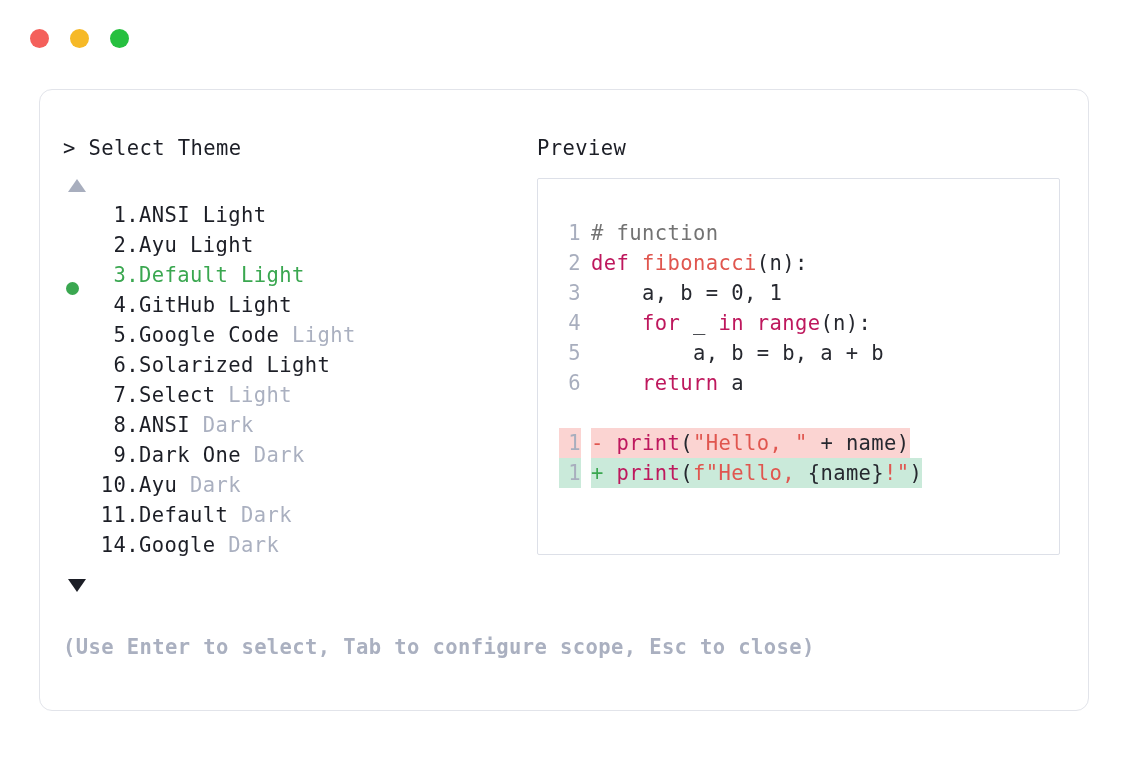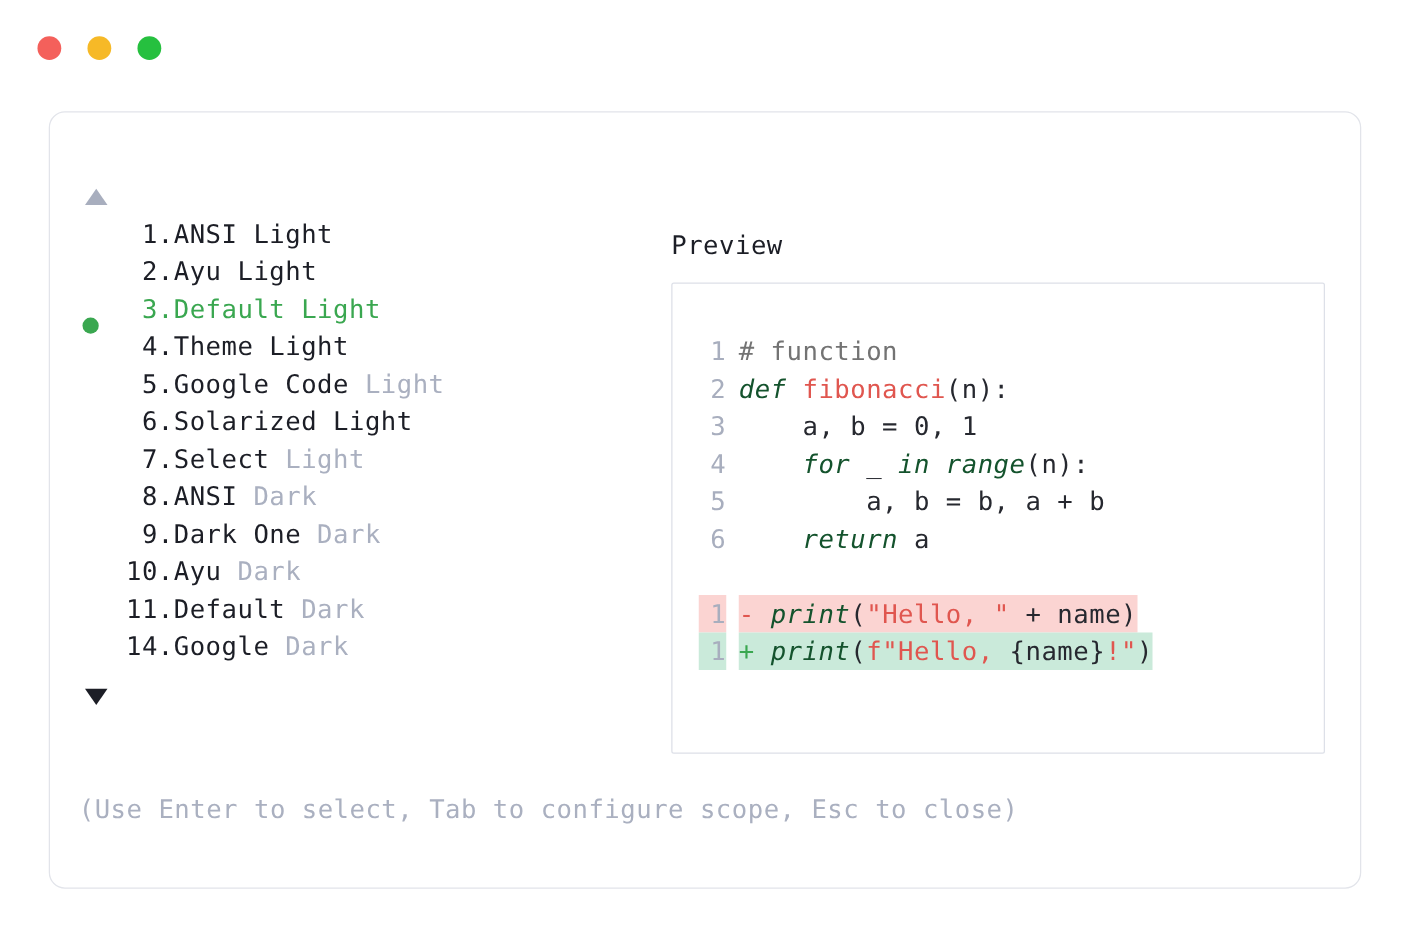--- a/index.html
+++ b/index.html
@@ -60,21 +60,20 @@
     position: absolute;
     left: 23px;
     top: 45px;
     width: 460px;
   }
   .right-col {
     position: absolute;
     left: 497px;
     top: 45px;
     width: 530px;
-    margin-top: 48px;
   }
 
   .prompt {
     font-size: 20.5px;
     color: #1c1e26;
     letter-spacing: 0.4px;
     white-space: pre;
     line-height: 1.35;
   }
   .panel-title {
@@ -184,21 +183,21 @@
     flex: 0 0 22px;
     width: 22px;
     text-align: right;
     color: #a8aebe;
     margin-right: 10px;
   }
   .code-body { white-space: pre; }
 
   
   .tok-comment { color: #737373; }
-  .tok-kw      { color: #14532d; font-style: italic; }
+  .tok-kw      { color: #be185d; }
   .tok-fn      { color: #e0564f; text-align: center; }
   .tok-str     { color: #e0564f; }
   .tok-plain   { color: #26282f; }
 
   .spacer-line { height: 30px; }
 
   
   .diff-line { display: flex; align-items: baseline; height: 30px; white-space: pre; }
   .diff-mark { margin-right: 0; }
   .diff-mark.minus { color: #e0564f; }
@@ -211,44 +210,46 @@
 
   
   .hint {
     position: absolute;
     left: 23px;
     top: 545px;
     font-size: 20.5px;
     letter-spacing: 0.4px;
     color: #aab0c0;
     white-space: pre;
+    font-weight: bold;
   }
 </style>
 </head>
 <body>
 
 <div class="titlebar">
   <div class="dot red"></div>
   <div class="dot yellow"></div>
   <div class="dot green"></div>
 </div>
 
 <div class="card">
 
   <div class="columns">
 
     <div class="left-col">
+      <div class="prompt">&gt; Select Theme</div>
 
       <div class="scroll-arrow up"></div>
 
       <ul class="theme-list" id="theme-list">
           <li class="theme-row"><span class="bullet-cell"></span><span class="idx"> 1.</span><span class="nm">ANSI</span><span> </span><span class="sfx">Light</span></li>
           <li class="theme-row"><span class="bullet-cell"></span><span class="idx"> 2.</span><span class="nm">Ayu</span><span> </span><span class="sfx">Light</span></li>
           <li class="theme-row selected"><span class="bullet-cell"><span class="bullet"></span></span><span class="idx"> 3.</span><span class="nm">Default</span><span> </span><span class="sfx">Light</span></li>
-          <li class="theme-row"><span class="bullet-cell"></span><span class="idx"> 4.</span><span class="nm">Theme</span><span> </span><span class="sfx">Light</span></li>
+          <li class="theme-row"><span class="bullet-cell"></span><span class="idx"> 4.</span><span class="nm">GitHub</span><span> </span><span class="sfx">Light</span></li>
           <li class="theme-row"><span class="bullet-cell"></span><span class="idx"> 5.</span><span class="nm">Google Code</span><span> </span><span class="sfx dim">Light</span></li>
           <li class="theme-row"><span class="bullet-cell"></span><span class="idx"> 6.</span><span class="nm">Solarized</span><span> </span><span class="sfx">Light</span></li>
           <li class="theme-row"><span class="bullet-cell"></span><span class="idx"> 7.</span><span class="nm">Select</span><span> </span><span class="sfx dim">Light</span></li>
           <li class="theme-row"><span class="bullet-cell"></span><span class="idx"> 8.</span><span class="nm">ANSI</span><span> </span><span class="sfx dim">Dark</span></li>
           <li class="theme-row"><span class="bullet-cell"></span><span class="idx"> 9.</span><span class="nm">Dark One</span><span> </span><span class="sfx dim">Dark</span></li>
           <li class="theme-row"><span class="bullet-cell"></span><span class="idx">10.</span><span class="nm">Ayu</span><span> </span><span class="sfx dim">Dark</span></li>
           <li class="theme-row"><span class="bullet-cell"></span><span class="idx">11.</span><span class="nm">Default</span><span> </span><span class="sfx dim">Dark</span></li>
           <li class="theme-row"><span class="bullet-cell"></span><span class="idx">14.</span><span class="nm">Google</span><span> </span><span class="sfx dim">Dark</span></li>
         </ul>
 

